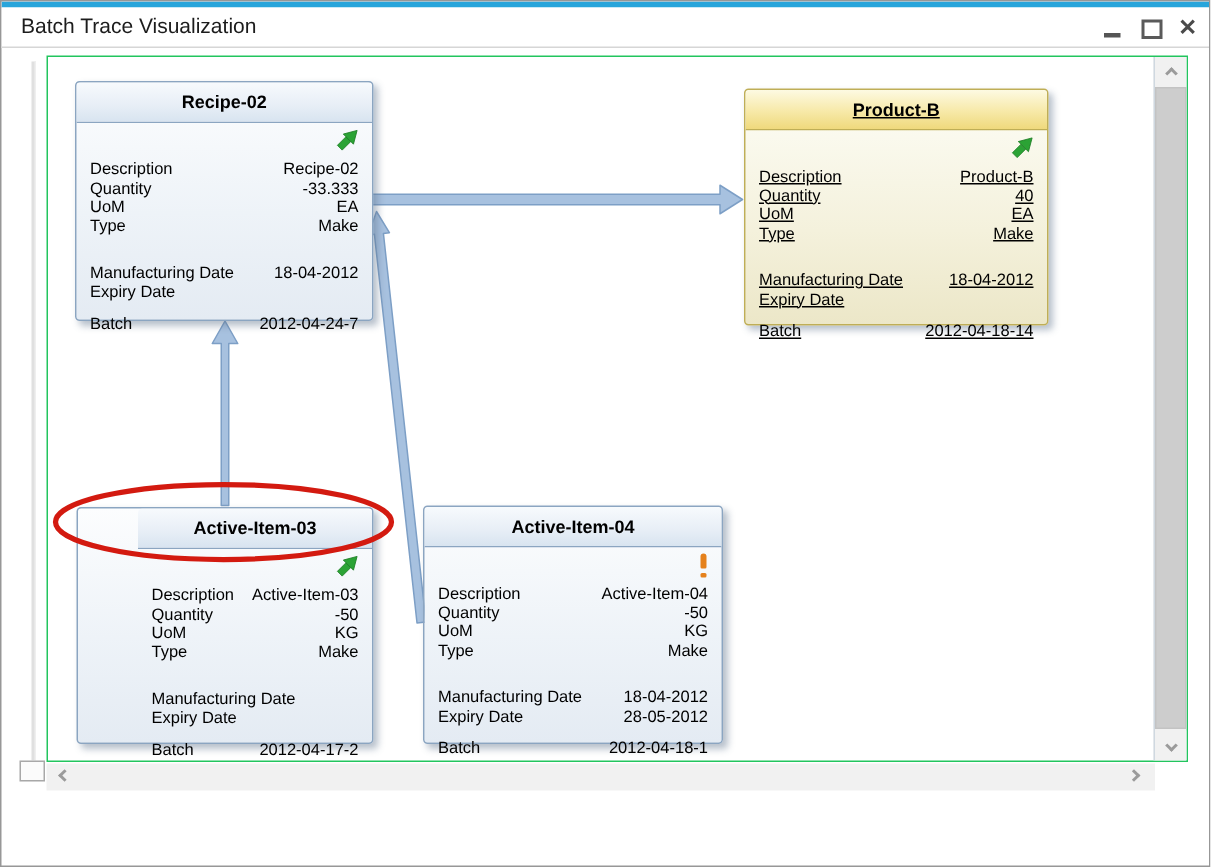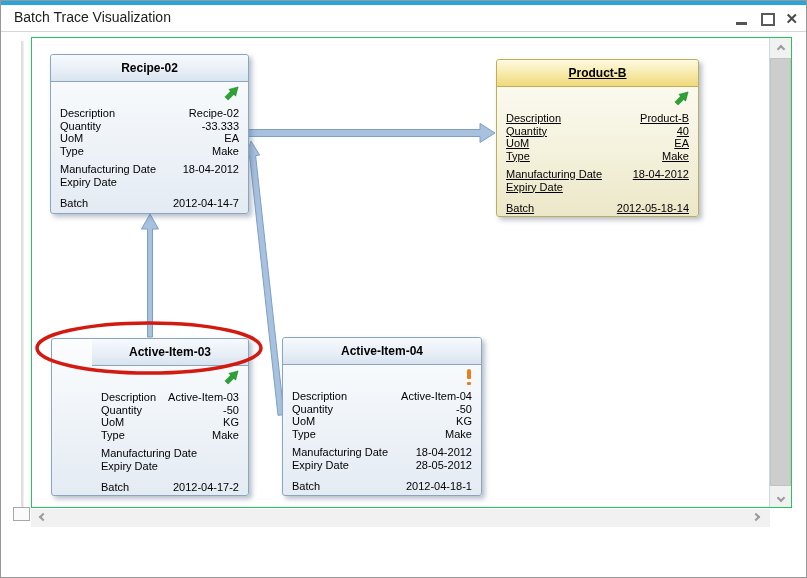--- a/index.html
+++ b/index.html
@@ -38,21 +38,21 @@
           color:#000; border-bottom:1px solid #8ba5c1; border-radius:3px 3px 0 0;
           background:linear-gradient(180deg,#f7fafd 0%,#e7eef6 60%,#d8e4f0 100%); }
   .card.yellow { border-color:#bfae56;
           background:linear-gradient(180deg,#fdfdf6 0%,#f4f1dc 60%,#ece7c8 100%);text-decoration:underline; }
   .card.yellow .card-header { border-bottom-color:#bfae56;
           background:linear-gradient(180deg,#fdfae2 0%,#f7e9a8 55%,#efd97c 100%); }
   .icon-row { height:25px; padding:4px 9px 0 0; text-align:right; }
   .frow { display:flex; justify-content:space-between; padding:0 9px; font-size:11px;
           line-height:12.5px; color:#000; }
   .fv { text-align:right; white-space:nowrap; }
-  .grp2 { margin-top:6px; }
+  .grp2 { margin-top:19px; }
   .grp3 { margin-top:9px; }
 
   
   .warn-icon { display:inline-block; width:6px; height:16px; position:relative; }
   .wbar { position:absolute; left:1px; top:0; width:4px; height:10px; background:#e5811c; border-radius:2px 2px 1px 1px; }
   .wdot { position:absolute; left:1px; bottom:0; width:4px; height:3px; background:#e5811c; border-radius:1px; }
 
   
   .vscroll { position:absolute; right:0; top:0; width:22px; height:100%; background:#f1f1f1;
              border-left:1px solid #cfd8e0; z-index:4; }
@@ -121,21 +121,21 @@
       <div class="frow grp2">
           <span class="fl">Manufacturing Date</span>
           <span class="fv">18-04-2012</span>
         </div>
       <div class="frow">
           <span class="fl">Expiry Date</span>
           <span class="fv"></span>
         </div>
       <div class="frow grp3">
           <span class="fl">Batch</span>
-          <span class="fv">2012-04-14-7</span>
+          <span class="fv">2012-04-24-7</span>
         </div>
     </div>
 
     <div class="card yellow" style="left:464px; top:21px; width:203px; height:158px;">
       <div class="card-header">Product-B</div>
       <div class="icon-row">
         <span>
           <svg width="15" height="15" viewBox="0 0 16 16">
             <polygon points="15,1 5.2,3.6 12.4,10.8" fill="#2ba335" stroke="#1b7d22" stroke-width="0.6"></polygon>
             <polygon points="7,5.6 10.4,9 4.4,15 1,11.6" fill="#2ba335" stroke="#1b7d22" stroke-width="0.6"></polygon>
@@ -161,21 +161,21 @@
       <div class="frow grp2">
           <span class="fl">Manufacturing Date</span>
           <span class="fv">18-04-2012</span>
         </div>
       <div class="frow">
           <span class="fl">Expiry Date</span>
           <span class="fv"></span>
         </div>
       <div class="frow grp3">
           <span class="fl">Batch</span>
-          <span class="fv">2012-05-18-14</span>
+          <span class="fv">2012-04-18-14</span>
         </div>
     </div>
 
     <div class="card" style="left:19px; top:300px; width:198px; height:158px;padding-left:40px;">
       <div class="card-header">Active-Item-03</div>
       <div class="icon-row">
         <span>
           <svg width="15" height="15" viewBox="0 0 16 16">
             <polygon points="15,1 5.2,3.6 12.4,10.8" fill="#2ba335" stroke="#1b7d22" stroke-width="0.6"></polygon>
             <polygon points="7,5.6 10.4,9 4.4,15 1,11.6" fill="#2ba335" stroke="#1b7d22" stroke-width="0.6"></polygon>

